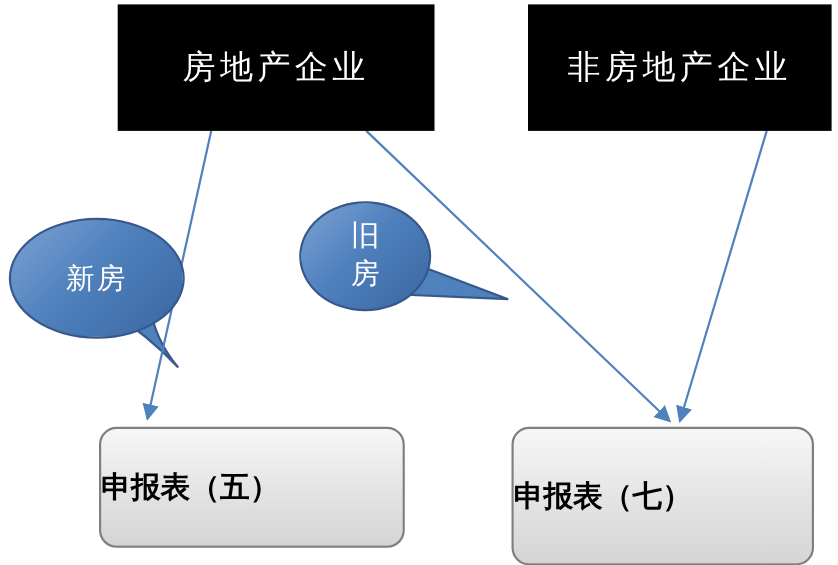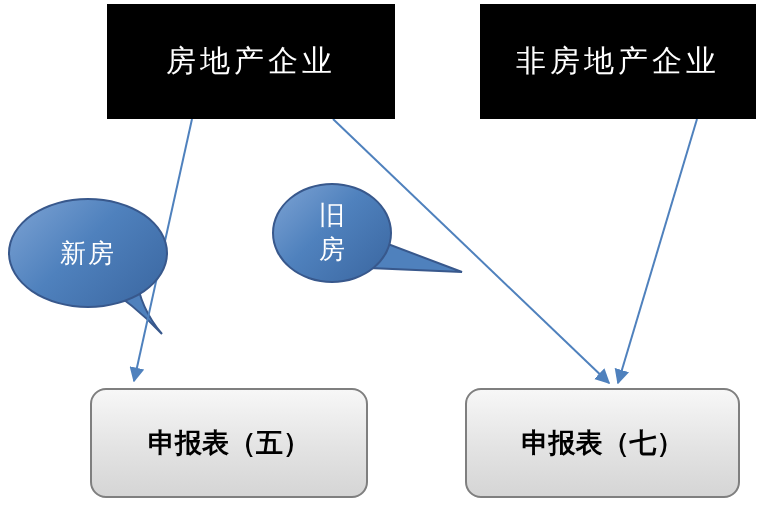--- a/index.html
+++ b/index.html
@@ -33,28 +33,27 @@
   #node-real-estate   { left: 107px; top: 4px;  width: 288px; height: 115px; }
   #node-non-real-estate { left: 480px; top: 4px; width: 276px; height: 115px; }
 
   .node-form {
     position: absolute;
     background: linear-gradient(180deg, #f7f7f7 0%, #e3e3e3 55%, #d5d5d5 100%);
     border: 2px solid #7f7f7f;
     border-radius: 16px;
     display: flex;
     align-items: center;
-    justify-content: center;
     font-size: 27px;
     font-weight: bold;
     color: #000000;
     white-space: nowrap;
   }
   #node-form-five  { left: 90px;  top: 388px; width: 278px; height: 110px; }
-  #node-form-seven { left: 465px; top: 388px; width: 275px; height: 110px; }
+  #node-form-seven { left: 465px; top: 388px; width: 275px; height: 126px; }
 
   .bubble {
     position: absolute;
     background: linear-gradient(135deg, #7da3d4 0%, #4f81bd 45%, #3a66a0 100%);
     border: 2px solid #38588c;
     border-radius: 50%;
     color: #ffffff;
     display: flex;
     align-items: center;
     justify-content: center;

